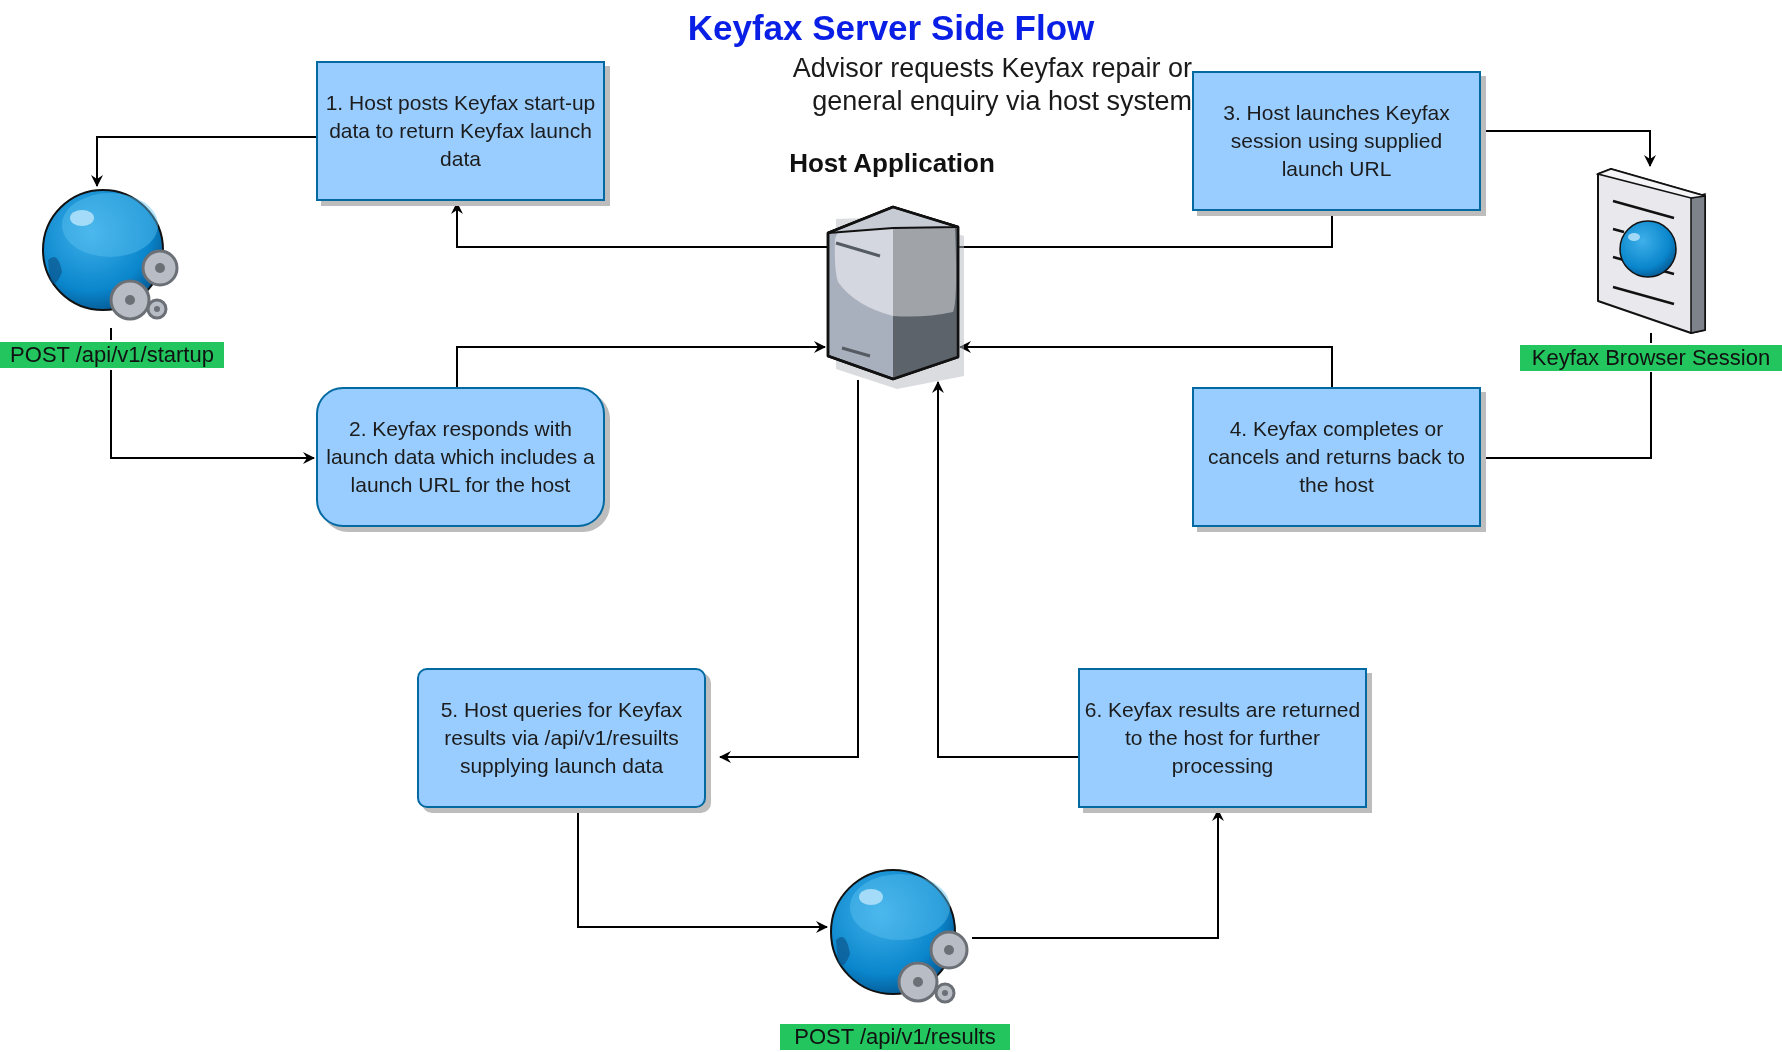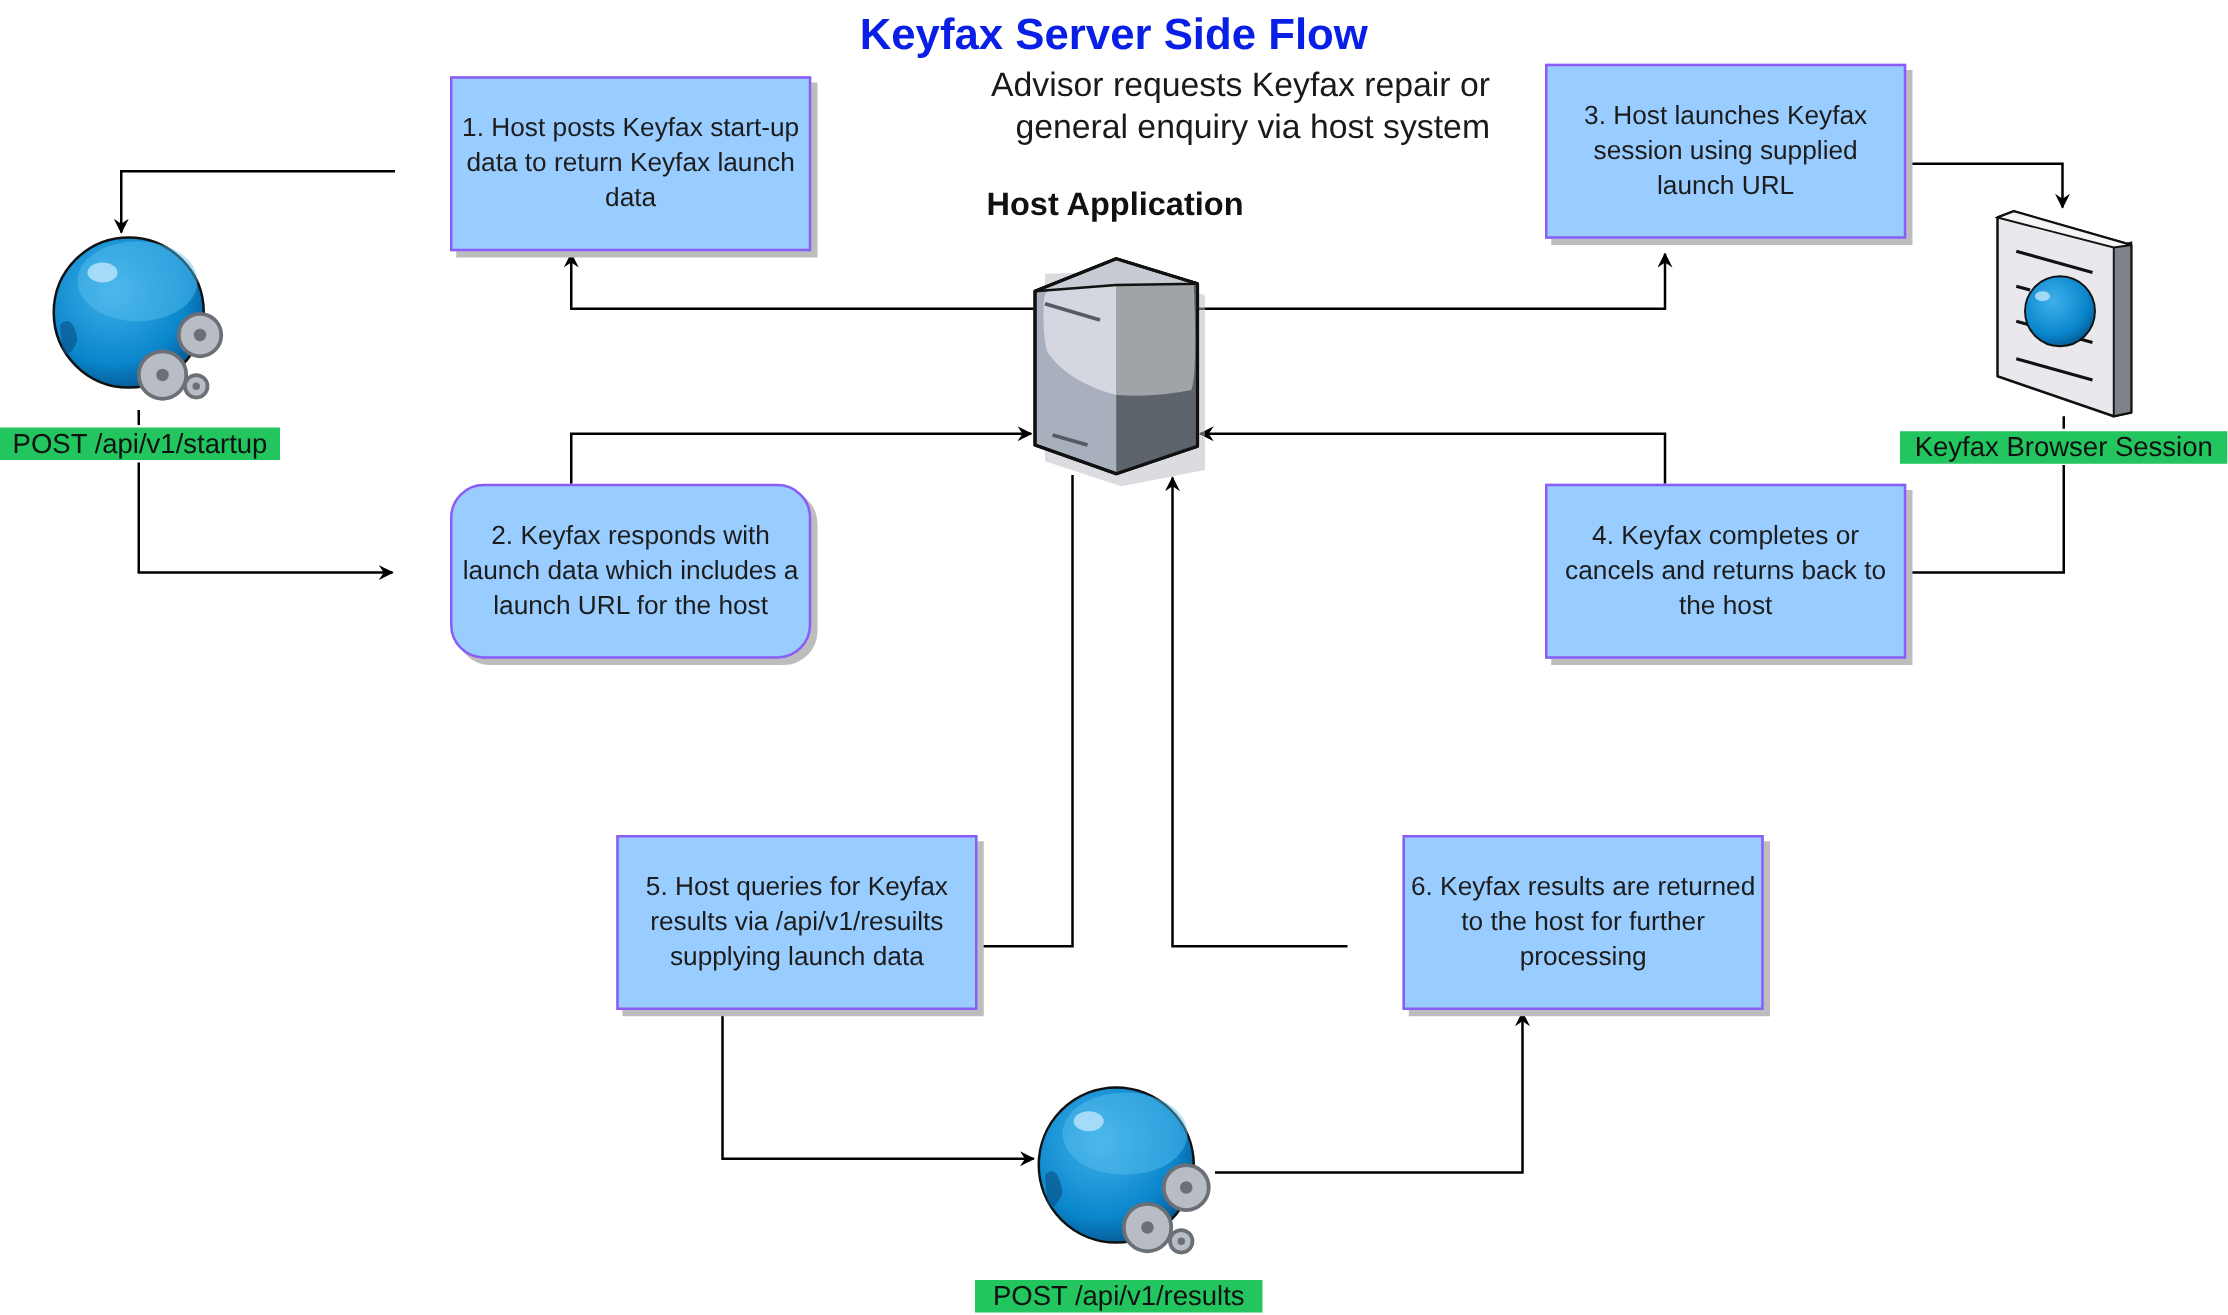--- a/index.html
+++ b/index.html
@@ -1,21 +1,21 @@
 <!DOCTYPE html>
 <html><head>
 <meta charset="utf-8">
 <style>
   html, body { margin: 0; padding: 0; background: #ffffff; }
   body { width: 1782px; height: 1052px; position: relative; overflow: hidden; font-family: "Liberation Sans", sans-serif; }
   .canvas { position: absolute; left: 0; top: 0; width: 1623px; height: 1052px; }
   .title { position: absolute; left: 591px; top: 8px; width: 600px; text-align: center; font-size: 35px; font-weight: bold; color: #0a1fe6; }
   .subtitle { position: absolute; left: 592px; top: 52px; width: 600px; text-align: right; font-size: 27px; line-height: 33px; color: #1a1a1a; }
   .host-label { position: absolute; left: 692px; top: 148px; width: 400px; text-align: center; font-size: 26px; font-weight: bold; color: #111; }
-  .box { position: absolute; width: 277px; height: 136px; background: #99ccff; border: 2px solid #8b5cf6; box-shadow: 5px 5px 0 #bdbdbd; display: flex; align-items: center; justify-content: center; text-align: center; font-size: 21px; line-height: 28px; color: #1c1c1c; padding: 0 4px; box-sizing: content-box; margin-left: 44px; }
+  .box { position: absolute; width: 277px; height: 136px; background: #99ccff; border: 2px solid #0369a1; box-shadow: 5px 5px 0 #bdbdbd; display: flex; align-items: center; justify-content: center; text-align: center; font-size: 21px; line-height: 28px; color: #1c1c1c; padding: 0 4px; box-sizing: content-box; }
   .box span { display: block; width: 100%; }
   .icon-label { position: absolute; font-size: 22px; color: #111; text-align: center; background: #22c55e; white-space: nowrap; }
   svg.connectors { position: absolute; left: 0; top: 0; }
 </style>
 </head>
 <body>
 
 <div class="canvas">
 
   <svg class="connectors" width="1782" height="1052">
@@ -110,27 +110,27 @@
     <div>general enquiry via host system</div>
   </div>
   <div class="host-label">Host Application</div>
 
   <div class="box" style="left:316px; top:61px;">
     <span>1. Host posts Keyfax start-up data to return Keyfax launch data</span>
   </div>
   <div class="box" style="left:316px; top:387px;border-radius:27px;">
     <span>2. Keyfax responds with launch data which includes a launch URL for the host</span>
   </div>
-  <div class="box" style="left:1192px; top:51px;">
+  <div class="box" style="left:1192px; top:71px;">
     <span>3. Host launches Keyfax session using supplied launch URL</span>
   </div>
   <div class="box" style="left:1192px; top:387px;">
     <span>4. Keyfax completes or cancels and returns back to the host</span>
   </div>
-  <div class="box" style="left:449px; top:668px;">
+  <div class="box" style="left:417px; top:668px;border-radius:10px;">
     <span>5. Host queries for Keyfax results via /api/v1/resuilts supplying launch data</span>
   </div>
   <div class="box" style="left:1078px; top:668px;">
     <span>6. Keyfax results are returned to the host for further processing</span>
   </div>
 
   <div class="icon-label" style="left:0px; top:342px; width:224px;">POST /api/v1/startup</div>
   <div class="icon-label" style="left:1520px; top:345px; width:262px;">Keyfax Browser Session</div>
   <div class="icon-label" style="left:780px; top:1024px; width:230px;">POST /api/v1/results</div>
 

